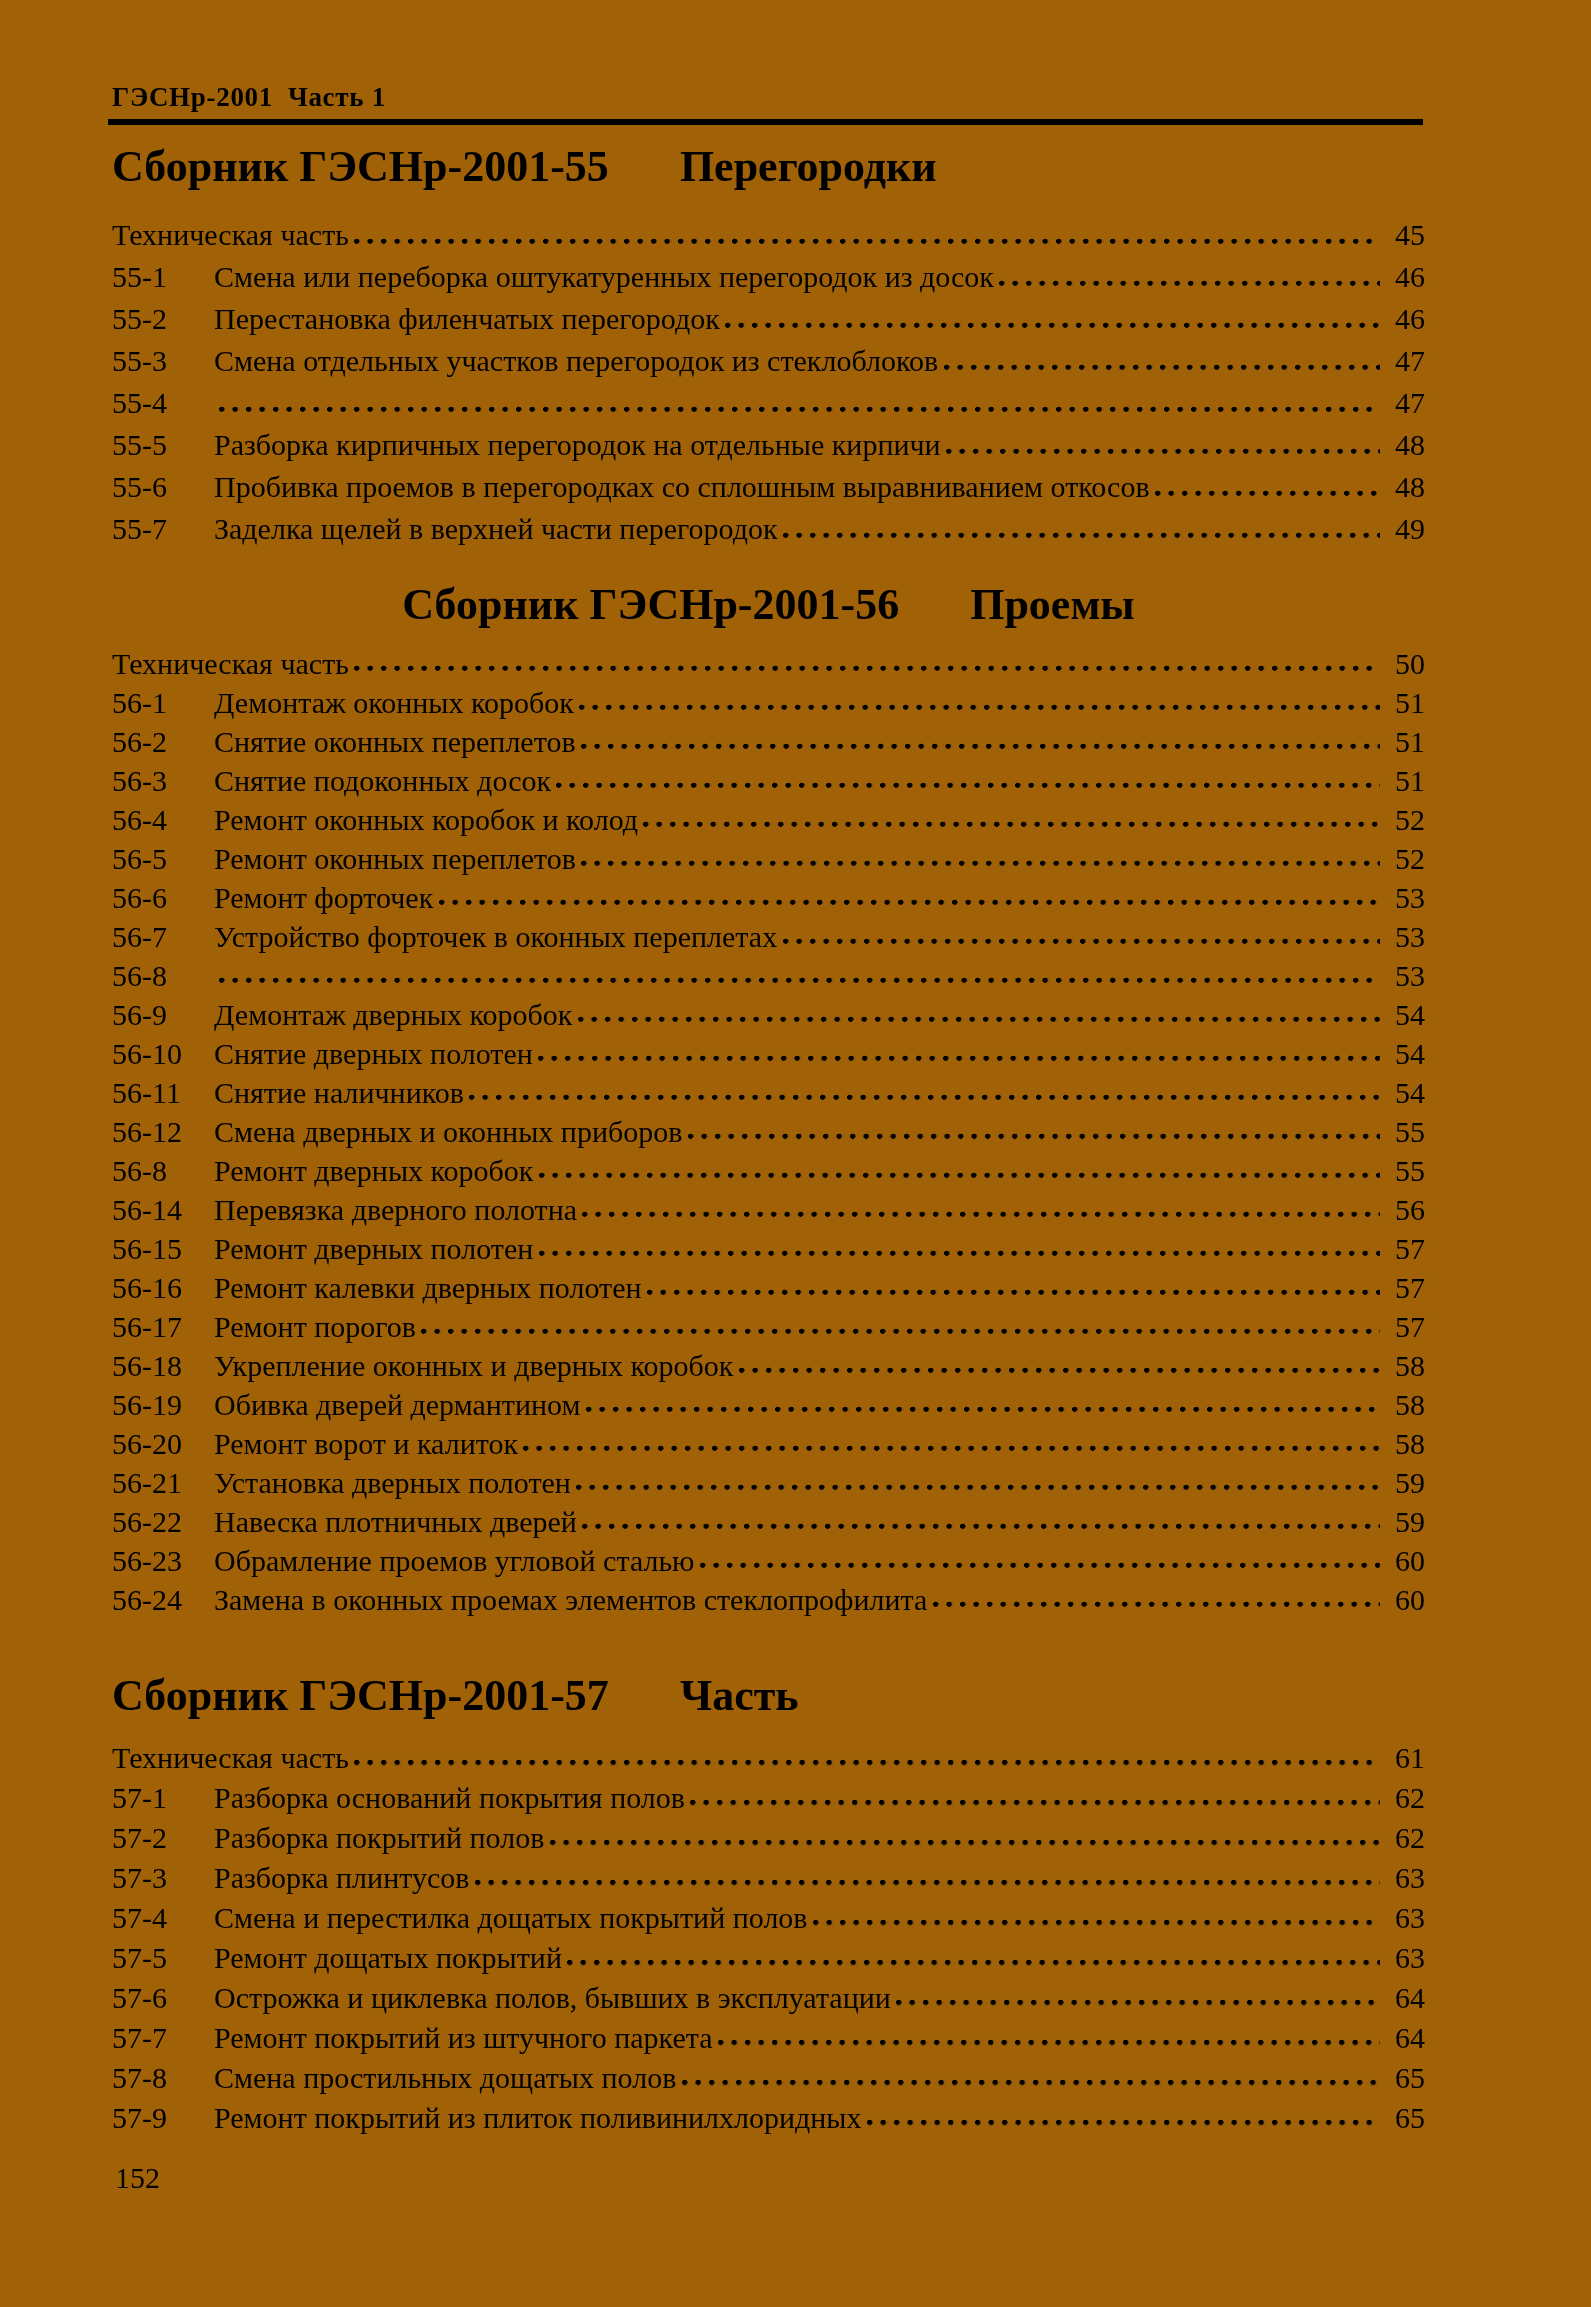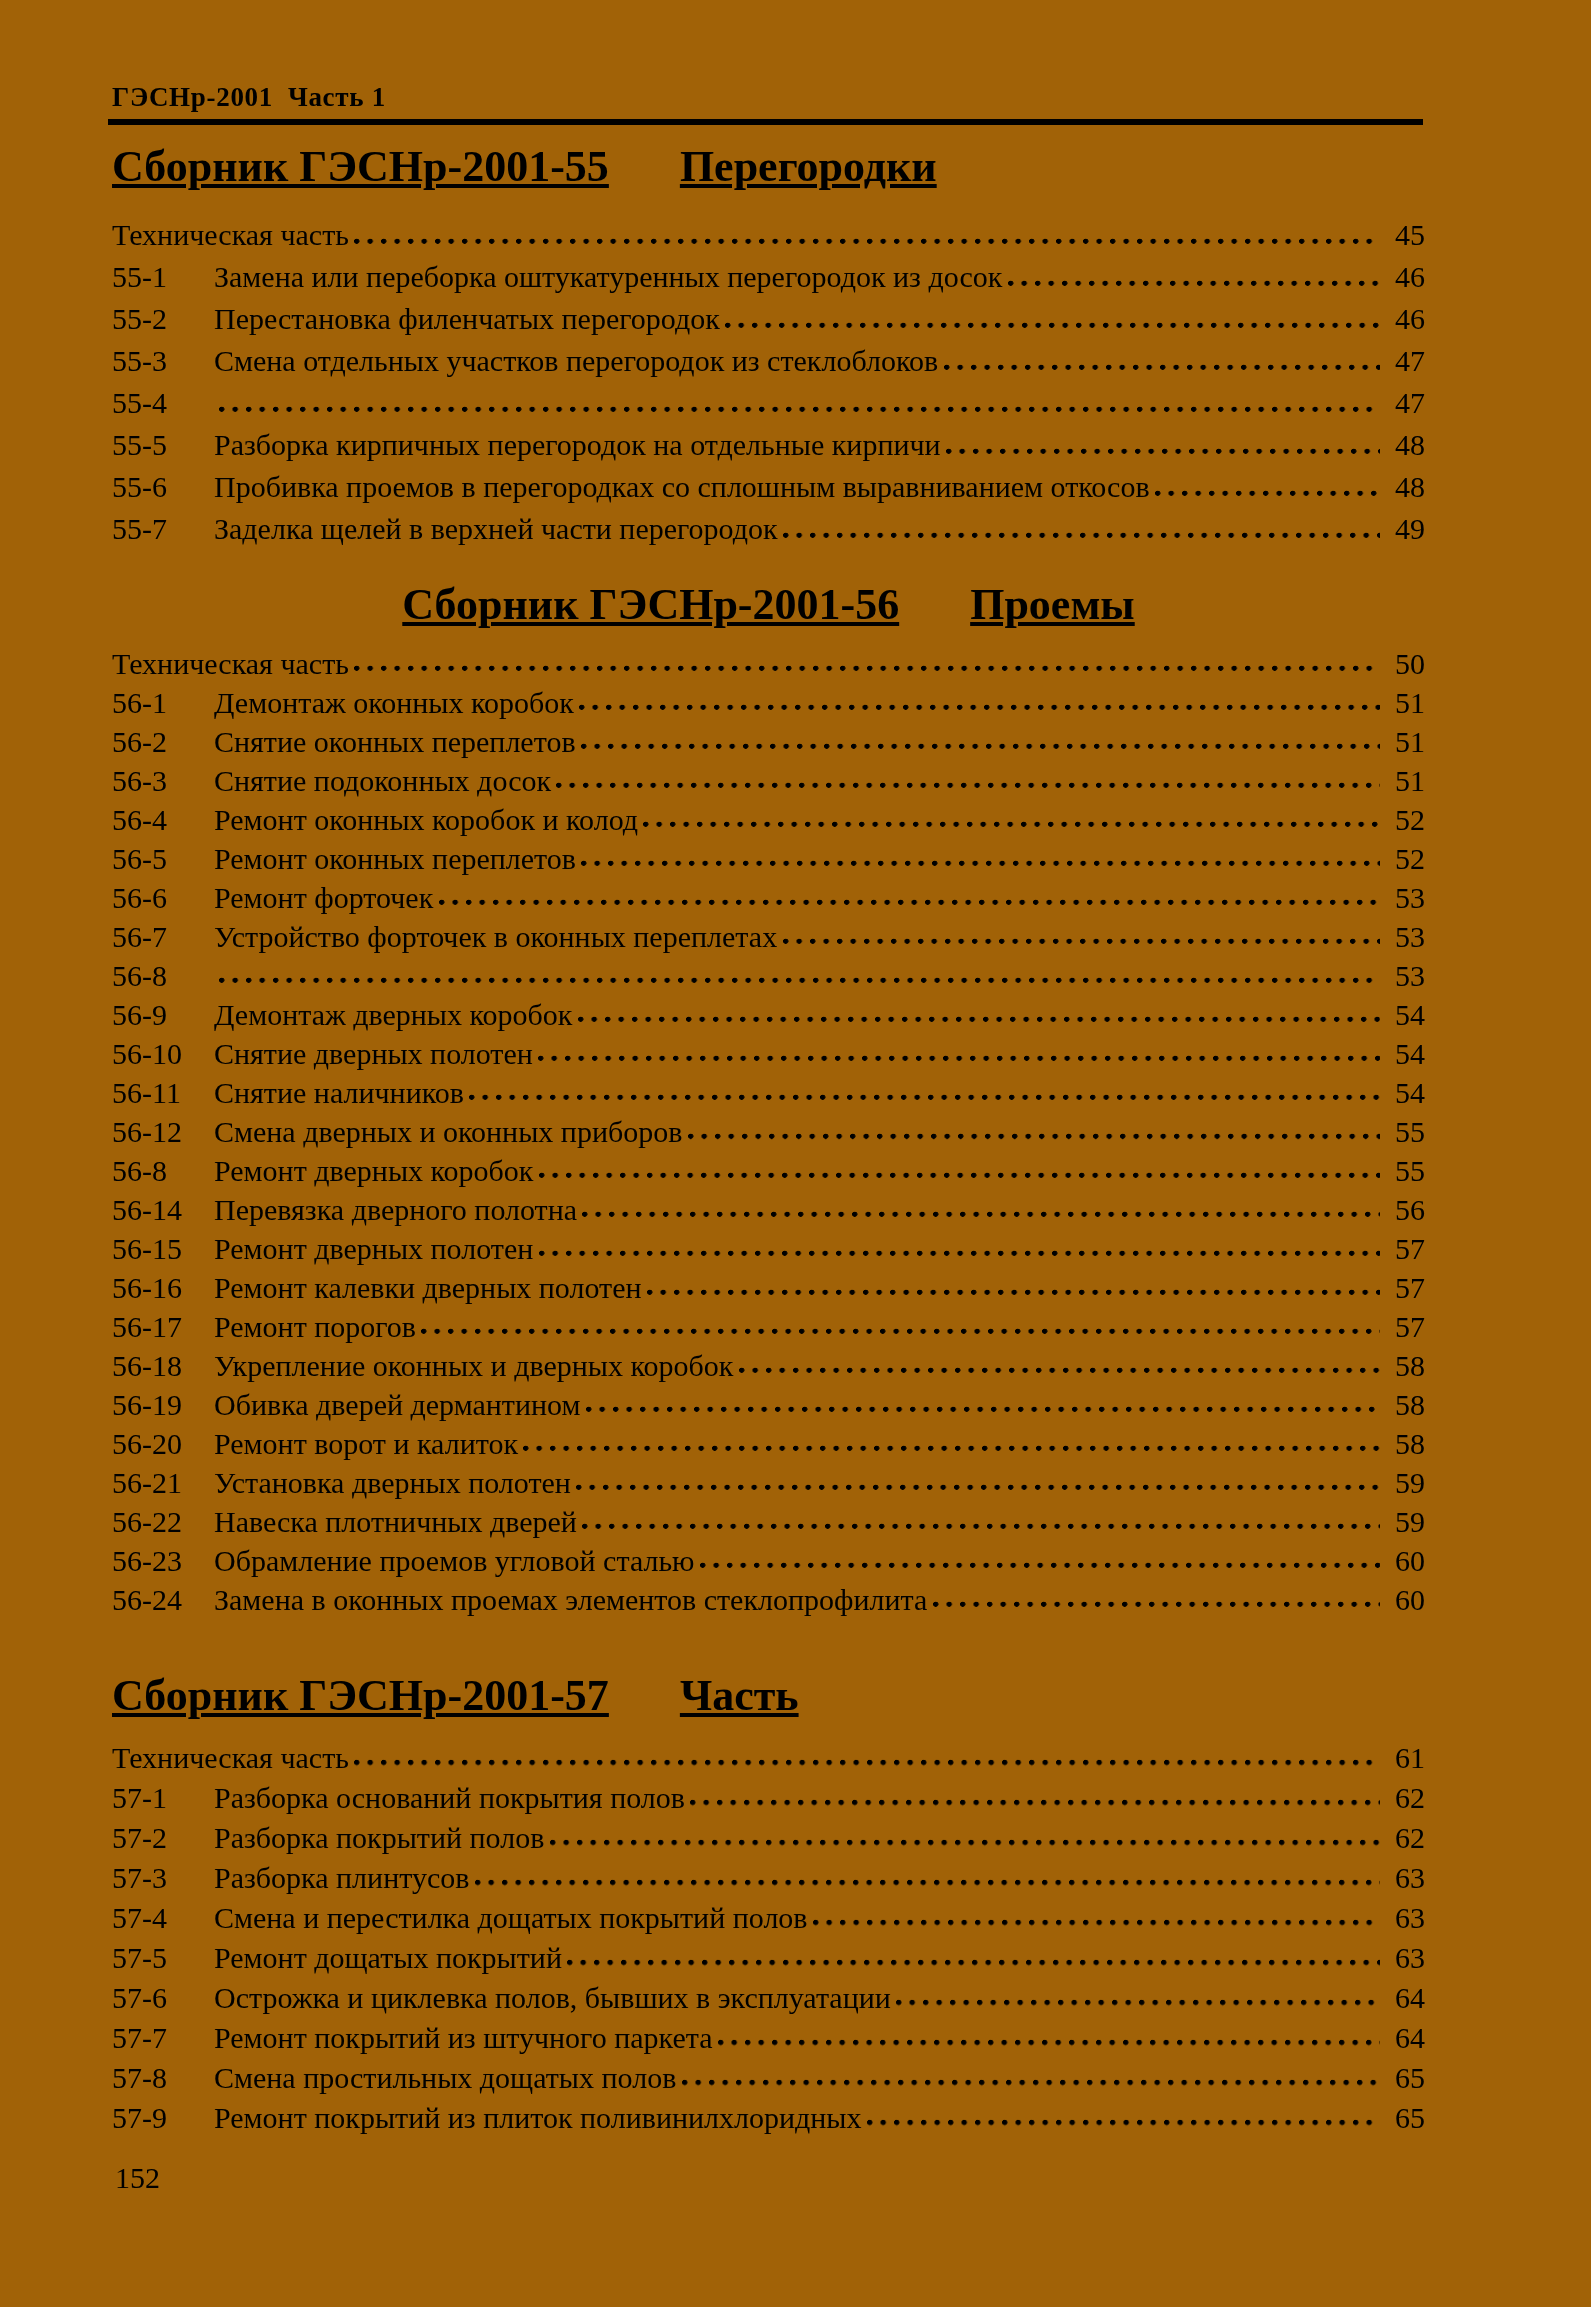--- a/index.html
+++ b/index.html
@@ -36,21 +36,20 @@
   }
   .toc-section:nth-of-type(1) { top: 143px; }
   .toc-section:nth-of-type(2) { top: 581px; }
   .toc-section:nth-of-type(3) { top: 1672px; }
   .section-heading {
     margin: 0 0 23px 0;
     font-size: 44px;
     line-height: 48px;
     font-weight: bold;
     white-space: nowrap;
-    text-decoration: underline;
   }
   .toc-section:nth-of-type(2) .section-heading { margin-bottom: 15px; text-align: center; }
   .toc-section:nth-of-type(3) .section-heading { margin-bottom: 17.5px; }
   .section-heading .section-title { margin-left: 71px; }
   .toc-list { list-style: none; margin: 0; padding: 0; }
   .toc-row {
     display: flex;
     align-items: baseline;
     line-height: 42px;
     font-size: 30px;
@@ -96,21 +95,21 @@
     <ul class="toc-list">
   <li class="toc-row no-code">
 
     <span class="entry-title">Техническая часть</span>
     <span class="dot-leader"></span>
     <span class="entry-page">45</span>
   </li>
 
   <li class="toc-row">
     <span class="entry-code">55-1</span>
-    <span class="entry-title">Замена или переборка оштукатуренных перегородок из досок</span>
+    <span class="entry-title">Смена или переборка оштукатуренных перегородок из досок</span>
     <span class="dot-leader"></span>
     <span class="entry-page">46</span>
   </li>
 
   <li class="toc-row">
     <span class="entry-code">55-2</span>
     <span class="entry-title">Перестановка филенчатых перегородок</span>
     <span class="dot-leader"></span>
     <span class="entry-page">46</span>
   </li>

